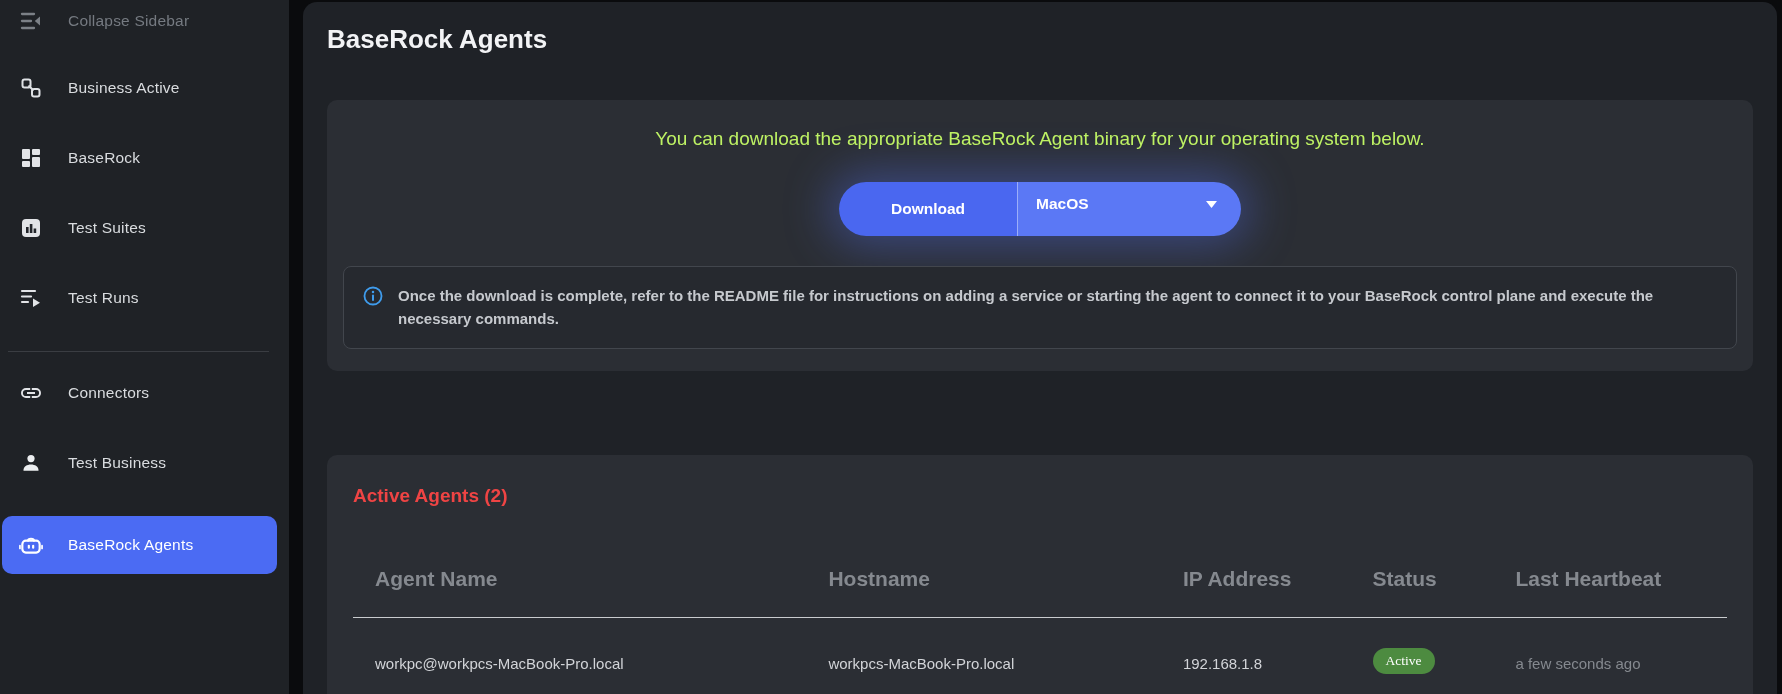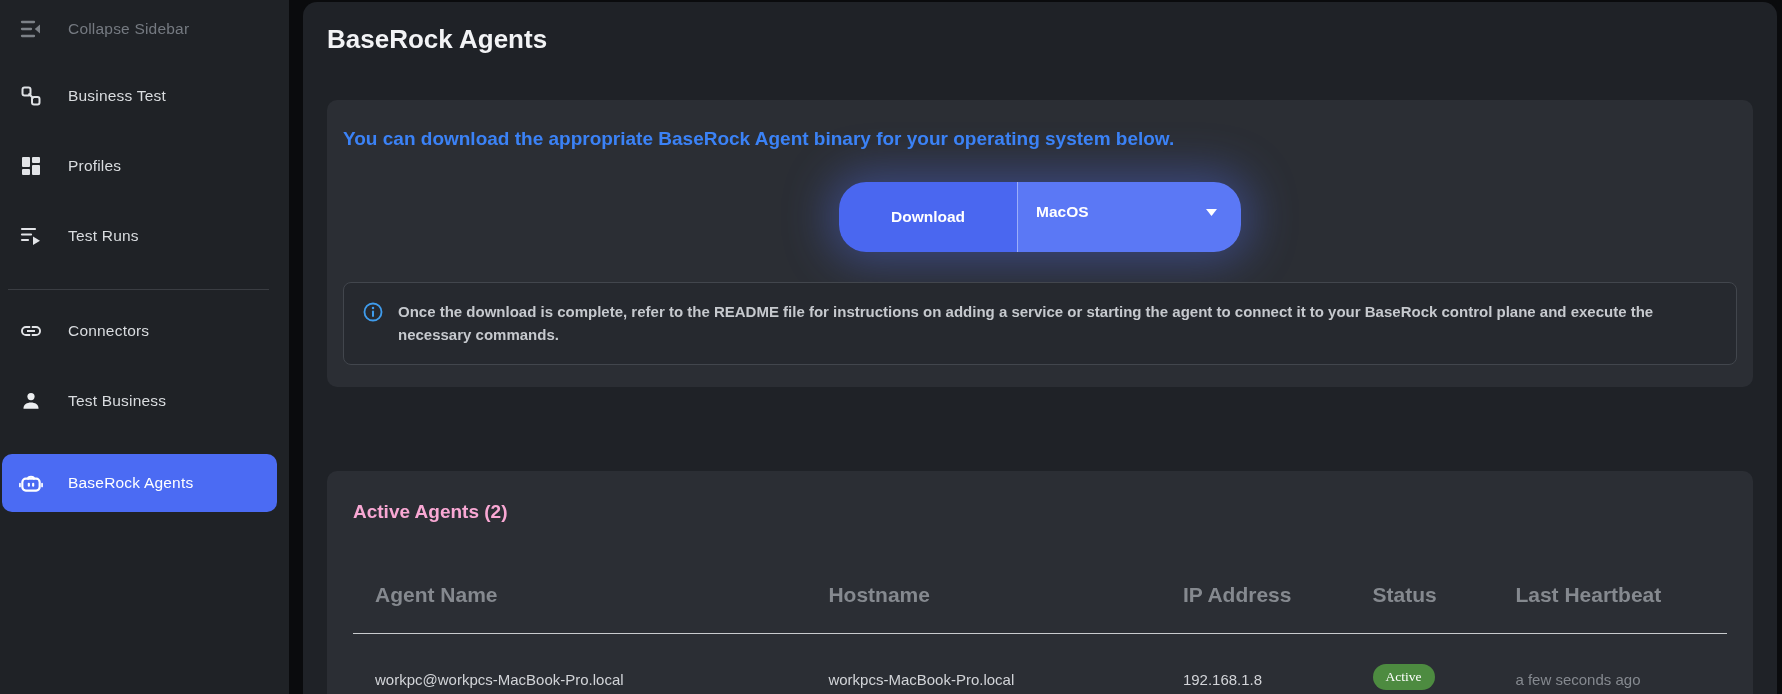--- a/index.html
+++ b/index.html
@@ -5,21 +5,21 @@
   * { box-sizing: border-box; }
   html, body { margin: 0; padding: 0; background: #0a0b0d; }
   body {
     width: 1782px; height: 694px; overflow: hidden; position: relative;
     font-family: "Liberation Sans", sans-serif;
   }
 
   
   .sidebar {
     position: absolute; left: 0; top: 0; width: 289px; height: 694px;
-    background: #1f2226; padding-top: 12px;
+    background: #1f2226; padding-top: 4px;
   }
   .side-item {
     display: flex; align-items: center; height: 34px;
     margin: 0 12px 36px 2px; padding-left: 16px; border-radius: 10px;
     cursor: pointer;
   }
   .side-item .icn { width: 26px; height: 26px; flex: 0 0 26px; margin-right: 24px; display:flex; align-items:center; justify-content:center; }
   .side-item .lbl { font-size: 15.5px; color: #d9dcdf; letter-spacing: .2px; white-space: nowrap; }
   .side-item.collapse { margin-bottom: 33px; }
   .side-item.collapse .lbl { color: #757a81; }
@@ -33,24 +33,24 @@
 
   
   .main {
     position: absolute; left: 303px; top: 2px; right: 5px; height: 740px;
     background: #1f2227; border-radius: 14px; padding: 22px 24px; overflow: hidden;
   }
   .page-title { font-size: 26px; font-weight: 700; color: #f2f3f5; height: 32px; }
 
   .card { background: #2b2e34; border-radius: 10px; }
   .card1 { margin-top: 44px; padding: 28px 16px 22px; }
-  .dl-heading { text-align: left; font-size: 19px; font-weight: 700; color: #3b82f6; }
+  .dl-heading { text-align: center; font-size: 19px; font-weight: 400; color: #bef264; }
 
   .dl-btn {
-    width: 402px; height: 70px; margin: 32px auto 0; border-radius: 27px;
+    width: 402px; height: 54px; margin: 32px auto 0; border-radius: 27px;
     display: flex; box-shadow: 0 0 46px 10px rgba(86,116,248,0.38);
   }
   .dl-left {
     flex: 0 0 178px; background: #4a67f0; border-radius: 27px 0 0 27px;
     color: #ffffff; font-size: 15.5px; font-weight: 700;
     display: flex; align-items: center; justify-content: center; cursor: pointer;
   }
   .dl-right {
     flex: 1; background: #5b78f5; border-radius: 0 27px 27px 0;
     border-left: 1px solid rgba(255,255,255,.4);
@@ -61,21 +61,21 @@
 
   .info-box {
     margin: 30px 0 0; border: 1px solid #42464d; background: #26292f;
     border-radius: 8px; padding: 17px 26px 17px 18px;
     display: flex; align-items: flex-start; gap: 14px;
   }
   .info-icn { flex: 0 0 22px; margin-top: 1px; display:flex; }
   .info-text { font-size: 15px; color: #c6c9ce; line-height: 1.55; font-weight: bold; }
 
   .card2 { margin-top: 84px; padding: 30px 26px 60px; min-height: 300px; }
-  .card2-heading { font-size: 19px; font-weight: 700; color: #f9a8d4; }
+  .card2-heading { font-size: 19px; font-weight: 700; color: #ef4444; }
 
   table.agents-table { width: 100%; margin-top: 60px; border-collapse: collapse; }
   table.agents-table th {
     text-align: left; font-size: 21px; color: #85898f; font-weight: 700;
     padding: 0 0 26px 22px; border-bottom: 1.5px solid #c9cbce;
   }
   table.agents-table td {
     padding: 36px 0 0 22px; font-size: 15px; color: #d2d4d8; vertical-align: middle;
   }
   table.agents-table td.status-cell { padding-top: 30px; font-family: Liberation Serif, serif; }
@@ -105,35 +105,46 @@
   </div>
 
   <div class="side-item">
     <span class="icn">
       <svg width="24" height="24" viewBox="0 0 24 24" fill="none" stroke="#dfe2e5" stroke-width="2">
           <rect x="3.5" y="3.5" width="8" height="8" rx="2"></rect>
           <rect x="13" y="13" width="7.5" height="7.5" rx="2"></rect>
           <line x1="9.5" y1="9.5" x2="14.5" y2="14.5"></line>
         </svg>
     </span>
-    <span class="lbl">Business Test</span>
+    <span class="lbl">Business Active</span>
   </div>
 
   <div class="side-item">
     <span class="icn">
       <svg width="24" height="24" viewBox="0 0 24 24" fill="#e2e4e7">
           <rect x="3" y="3" width="8" height="10" rx="1"></rect>
           <rect x="13" y="3" width="8" height="6" rx="1"></rect>
           <rect x="3" y="15" width="8" height="6" rx="1"></rect>
           <rect x="13" y="11" width="8" height="10" rx="1"></rect>
         </svg>
     </span>
-    <span class="lbl">Profiles</span>
-  </div>
-
+    <span class="lbl">BaseRock</span>
+  </div>
+
+  <div class="side-item">
+    <span class="icn">
+      <svg width="24" height="24" viewBox="0 0 24 24">
+          <rect x="3" y="3" width="18" height="18" rx="4" fill="#e2e4e7"></rect>
+          <rect x="7" y="11" width="2.6" height="6" fill="#22252a"></rect>
+          <rect x="10.8" y="8" width="2.6" height="9" fill="#22252a"></rect>
+          <rect x="14.6" y="12.5" width="2.6" height="4.5" fill="#22252a"></rect>
+        </svg>
+    </span>
+    <span class="lbl">Test Suites</span>
+  </div>
 
   <div class="side-item">
     <span class="icn">
       <svg width="24" height="24" viewBox="0 0 24 24">
           <g stroke="#e2e4e7" stroke-width="2.2" stroke-linecap="round">
             <line x1="3" y1="5" x2="16" y2="5"></line>
             <line x1="3" y1="10.5" x2="12" y2="10.5"></line>
             <line x1="3" y1="16" x2="9" y2="16"></line>
           </g>
           <polygon points="14,12.5 21,16.8 14,21" fill="#e2e4e7"></polygon>

